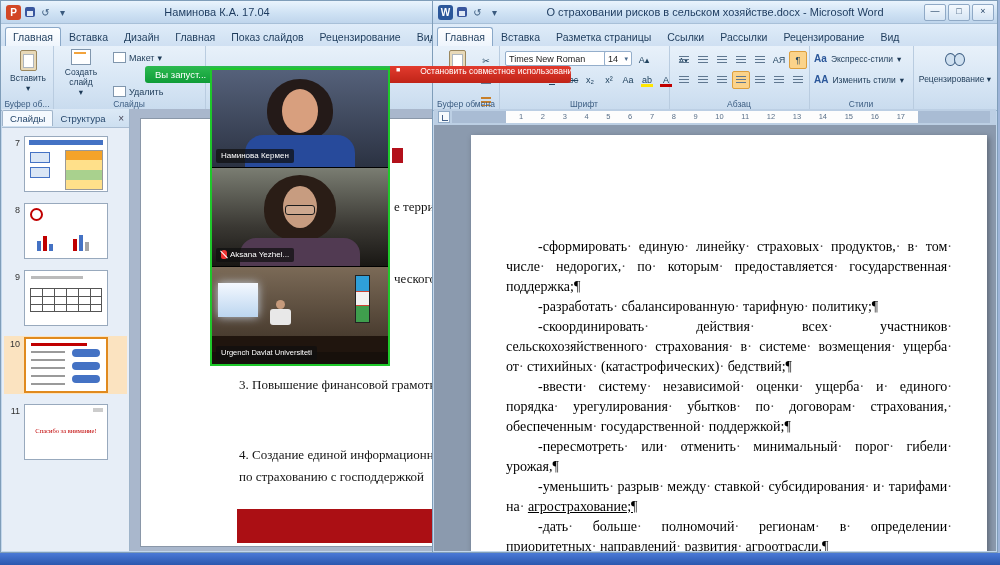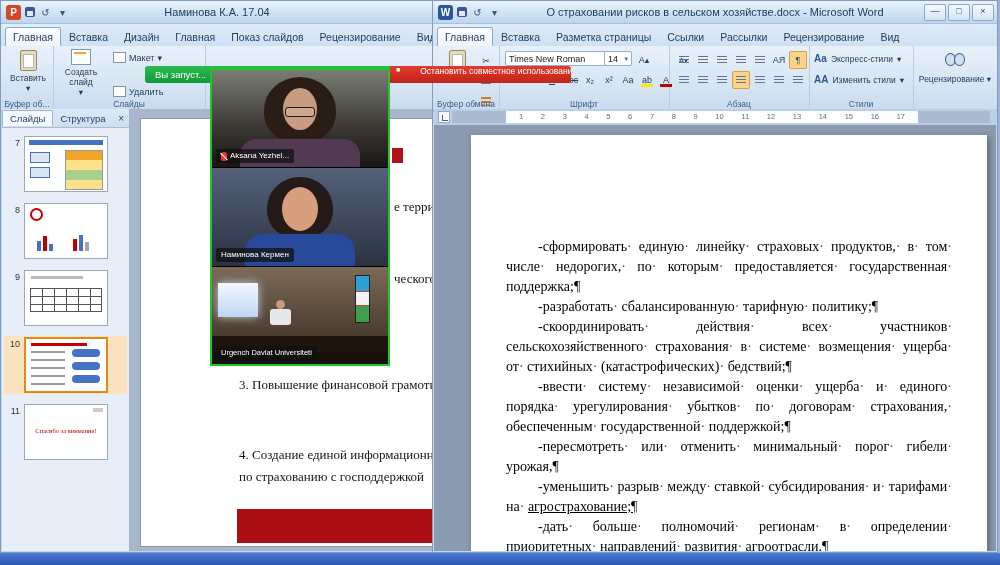--- a/index.html
+++ b/index.html
@@ -411,36 +411,36 @@
 
   <div class="share-green">
     <span>Вы запуст...</span>
   </div>
   <div class="share-red">
     <span class="stopglyph">■</span>
     <span>Остановить совместное использование</span>
   </div>
 
   <div class="meeting">
+    <div class="vtile t1">
+      <i class="a hair"></i>
+      <i class="a face"></i>
+      <i class="a body1"></i>
+      <div class="vlabel">
+        <span>Наминова Кермен</span>
+      </div>
+    </div>
     <div class="vtile t2">
       <i class="a hair2"></i>
       <i class="a face2"></i>
       <i class="a glasses"></i>
       <i class="a body2"></i>
       <div class="vlabel">
         <span class="mic"></span>
         <span>Aksana Yezhel...</span>
-      </div>
-    </div>
-    <div class="vtile t1">
-      <i class="a hair"></i>
-      <i class="a face"></i>
-      <i class="a body1"></i>
-      <div class="vlabel">
-        <span>Наминова Кермен</span>
       </div>
     </div>
     <div class="vtile t3">
       <i class="a vscreen"></i>
       <i class="a vflag"></i>
       <i class="a manh"></i>
       <i class="a manb"></i>
       <i class="a vdesk"></i>
       <i class="a vfloor"></i>
       <div class="vlabel">

